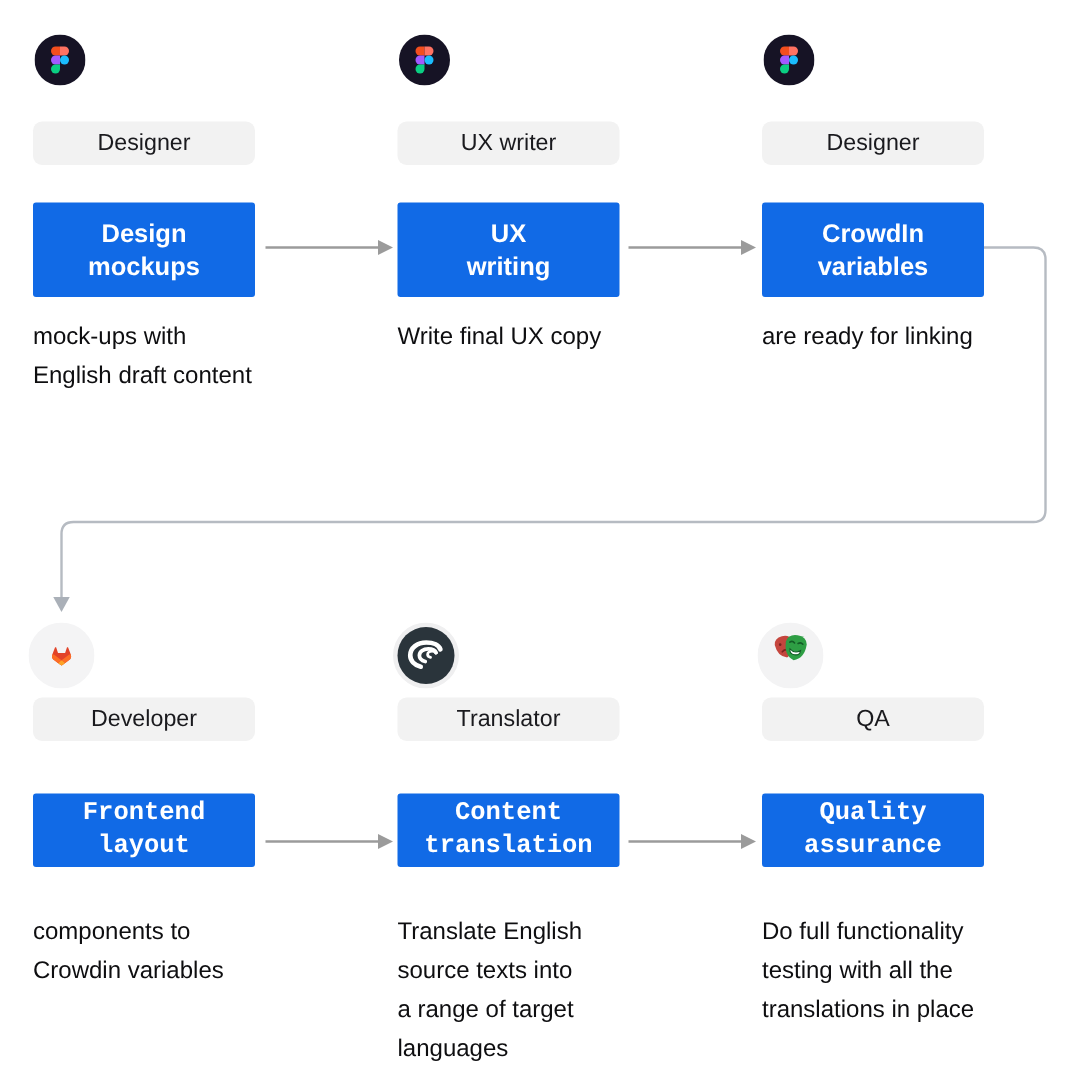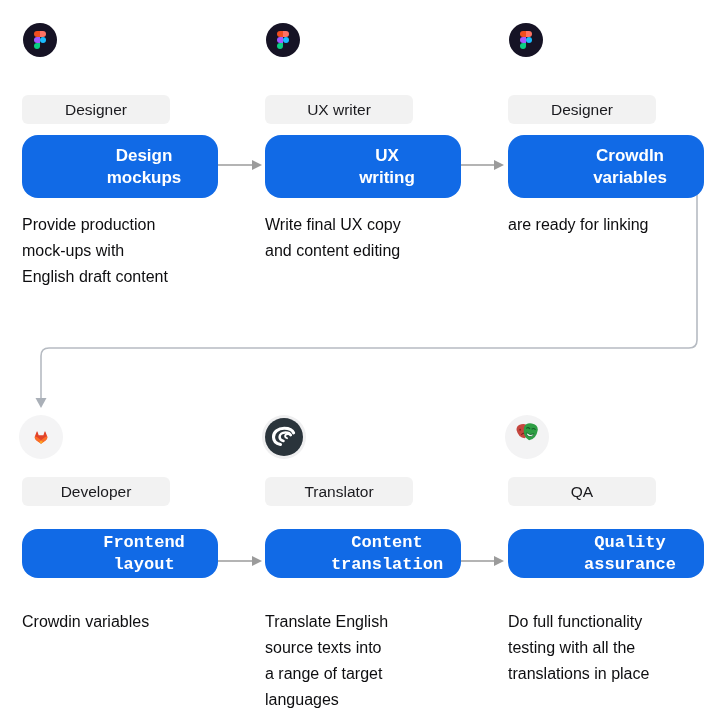--- a/index.html
+++ b/index.html
@@ -14,28 +14,28 @@
 
   .badge{position:absolute;top:0;}
   .row1 .badge{left:1px;width:34px;height:34px;}
   .row2 .badge{left:-3px;width:44px;height:44px;}
 
   .chip{
     position:absolute;left:0;width:148px;height:29px;border-radius:6px;
     background:#f2f2f2;display:flex;align-items:center;justify-content:center;
     font-size:15.5px;color:#1a1a1e;
   }
-  .row1 .chip{top:72px}
-  .row2 .chip{top:62px}
+  .row1 .chip{top:58px}
+  .row2 .chip{top:50px}
 
   .step-button{
-    position:absolute;left:0;width:148px;border-radius:16px;background:#116ae6;
+    position:absolute;left:0;width:148px;border-radius:2px;background:#116ae6;
     display:flex;flex-direction:column;align-items:center;justify-content:center;
     color:#ffffff;font-weight:700;font-size:17px;line-height:22px;text-align:center;
-    border:none;cursor:pointer;padding-left:48px;
+    border:none;cursor:pointer;
   }
   .row1 .step-button{top:112px;height:63px;}
   .row2 .step-button{top:114px;height:49px;font-family:Liberation Mono, monospace;}
 
   .desc{
     position:absolute;left:0;width:172px;color:#0e0e10;font-size:16px;line-height:26px;
   }
   .row1 .desc{top:189px}
   .row2 .desc{top:194px}
   .desc span{display:block;white-space:nowrap;}
@@ -83,21 +83,20 @@
       </g>
     </svg>
     <div class="chip">
         <span>Designer</span>
       </div>
     <div class="step-button">
       <span>Design</span>
       <span>mockups</span>
     </div>
     <div class="desc">
-      <span>Provide production</span>
       <span>mock-ups with</span>
       <span>English draft content</span>
     </div>
   </div>
 
   <div class="step row1 col1">
     <svg class="badge" viewBox="0 0 34 34">
       <circle cx="17" cy="17" r="17" fill="#161325"></circle>
       <g transform="translate(11,8)">
         <path d="M0 3a3 3 0 013-3h3v6H3a3 3 0 01-3-3z" fill="#F24E1E"></path>
@@ -109,21 +108,20 @@
     </svg>
     <div class="chip">
         <span>UX writer</span>
       </div>
     <div class="step-button">
       <span>UX</span>
       <span>writing</span>
     </div>
     <div class="desc">
       <span>Write final UX copy</span>
-      <span>and content editing</span>
     </div>
   </div>
 
   <div class="step row1 col2">
     <svg class="badge" viewBox="0 0 34 34">
       <circle cx="17" cy="17" r="17" fill="#161325"></circle>
       <g transform="translate(11,8)">
         <path d="M0 3a3 3 0 013-3h3v6H3a3 3 0 01-3-3z" fill="#F24E1E"></path>
         <path d="M6 0h3a3 3 0 110 6H6z" fill="#FF7262"></path>
         <path d="M0 9a3 3 0 013-3h3v6H3a3 3 0 01-3-3z" fill="#A259FF"></path>
@@ -154,20 +152,21 @@
       </g>
     </svg>
     <div class="chip">
         <span>Developer</span>
       </div>
     <div class="step-button">
       <span>Frontend</span>
       <span>layout</span>
     </div>
     <div class="desc">
+      <span>components to</span>
       <span>Crowdin variables</span>
     </div>
   </div>
 
   <div class="step row2 col1">
     <svg class="badge" viewBox="0 0 44 44">
       <circle cx="22" cy="22" r="22" fill="#efeff0"></circle>
       <circle cx="22" cy="22" r="19" fill="#2a343b"></circle>
       <g stroke="#ffffff" fill="none" stroke-linecap="round">
         <path d="M18.5 29.5c-4.3-1-7-4.1-7-7.6 0-5 4.7-8.6 10.7-8.6 4.9 0 8.4 2 9.4 4.6" stroke-width="3.1"></path>

